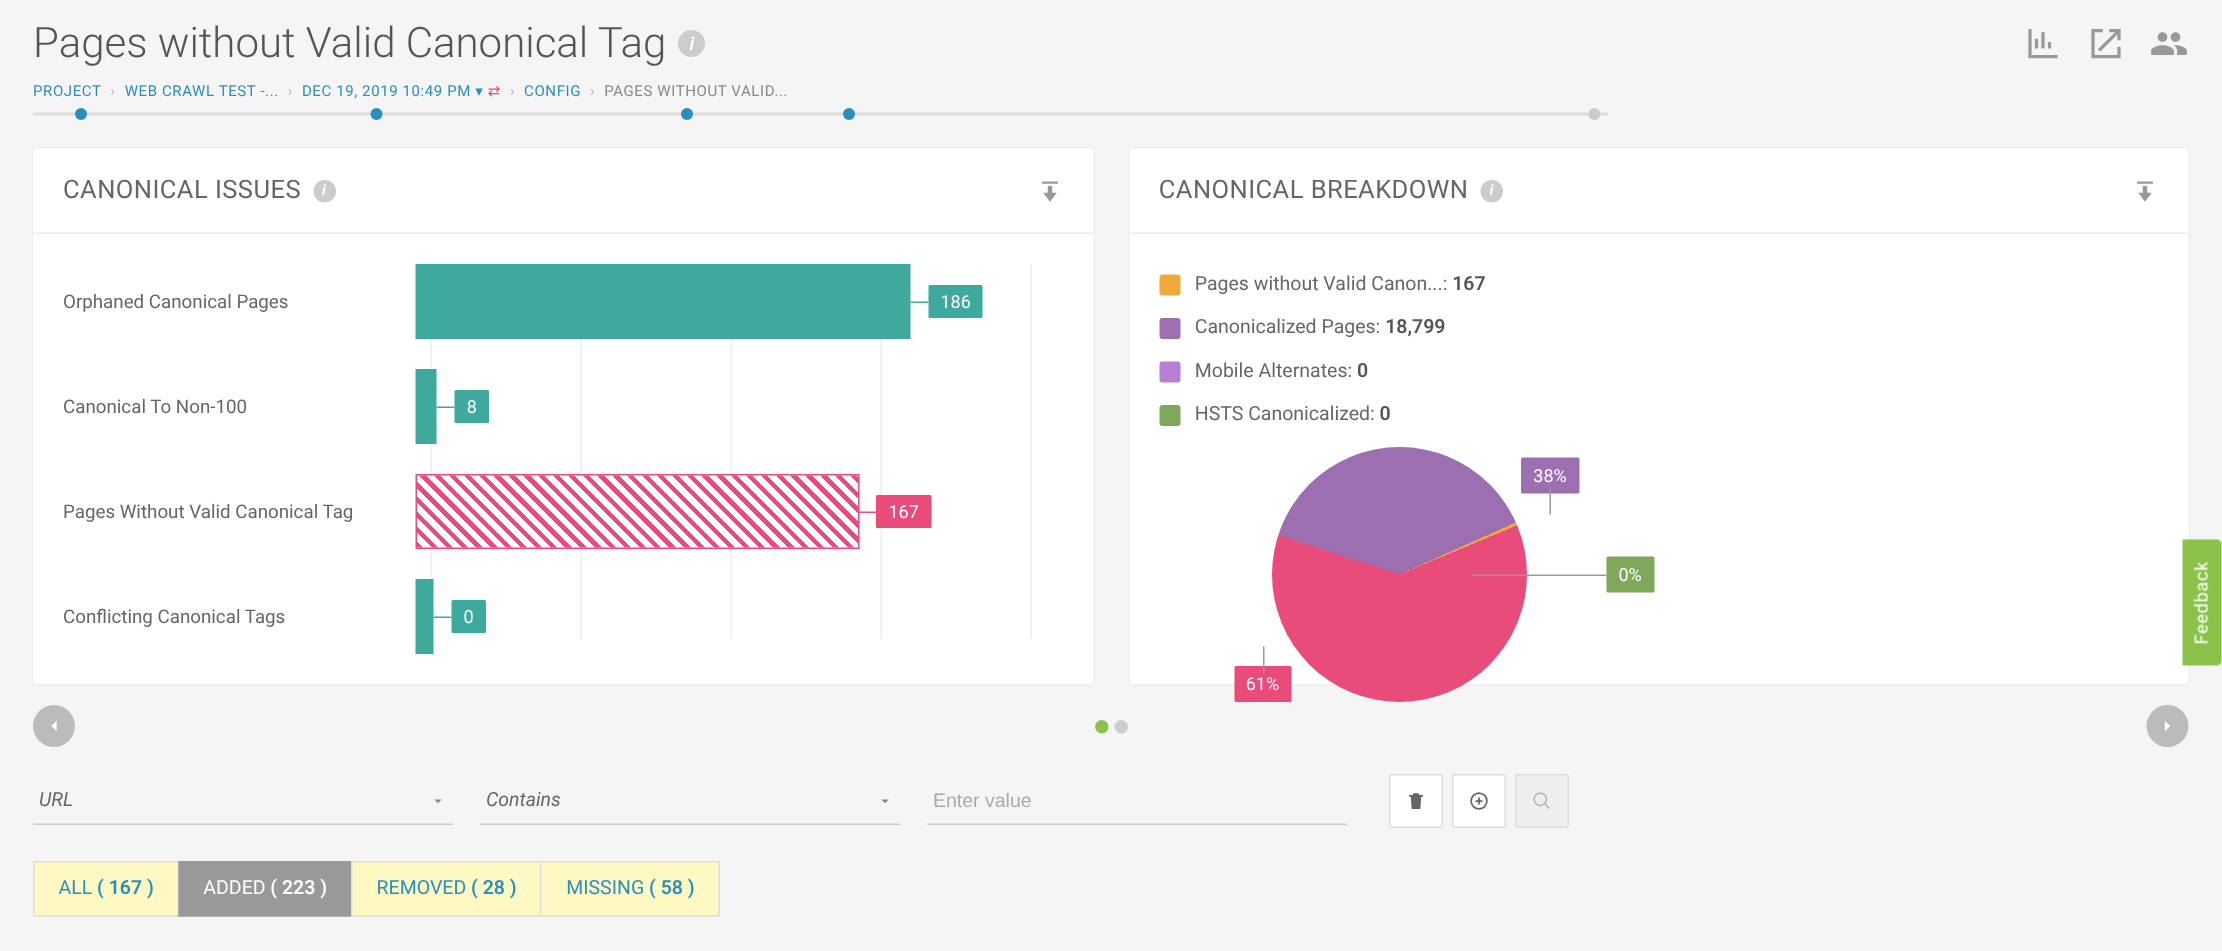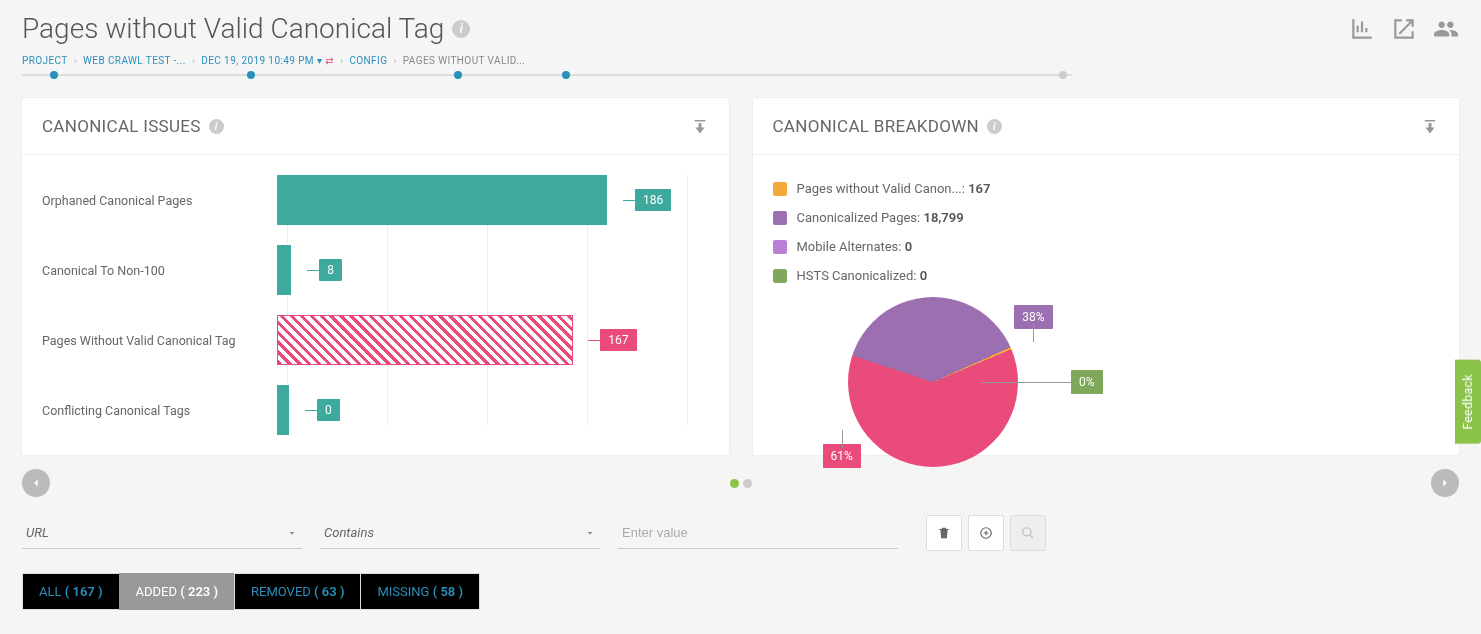--- a/index.html
+++ b/index.html
@@ -36,21 +36,21 @@
 .grid-line { position: absolute; top: 0; bottom: 0; width: 1px; background: #eee; }
 .bar-row { position: absolute; left: 0; right: 30px; height: 50px; display: flex; align-items: center; }
 .bar-label { width: 235px; text-align: left; padding-left: 0; color: #666; font-size: 12.5px; }
 .bar-track { position: relative; flex: 1; height: 50px; display: flex; align-items: center; }
 .bar-fill { height: 50px; position: relative; }
 .bar-teal { background: #3DAA9D; }
 .bar-pink-hatch { 
   background: repeating-linear-gradient(45deg, #E94B7B, #E94B7B 3px, #fff 3px, #fff 7px);
   border: 1px solid #E94B7B;
 }
-.bar-val-box { position: absolute; left: 100%; top: 50%; transform: translateY(-50%); margin-left: 28px; display: flex; align-items: center; }
+.bar-val-box { position: absolute; left: 100%; top: 50%; transform: translateY(-50%); margin-left: 12px; display: flex; align-items: center; }
 .bar-val-box::before { content: ""; position: absolute; left: -12px; width: 12px; height: 2px; background: inherit; }
 .val-badge { padding: 4px 8px; color: #fff; font-size: 12px; border-radius: 1px; }
 .val-teal { background: #3DAA9D; }
 .val-pink { background: #E94B7B; }
 .val-line { position: absolute; left: -12px; top: 50%; width: 12px; height: 1px; }
 .val-line.teal { background: #3DAA9D; }
 .val-line.pink { background: #E94B7B; }
 
 
 .pie-body { display: flex; padding: 20px 20px 30px; height: 300px; flex-direction: column; }
@@ -72,21 +72,21 @@
 
 .filter-row { display: flex; align-items: center; gap: 18px; margin-top: 18px; }
 .filter-select { display: flex; align-items: center; justify-content: space-between; border-bottom: 1px solid #ccc; padding: 8px 4px; width: 280px; color: #666; cursor: pointer; font-style: italic; }
 .filter-input { border: none; border-bottom: 1px solid #ccc; padding: 8px 4px; width: 280px; background: transparent; color: #000000; font-size: 13px; }
 .filter-input::placeholder { color: #aaa; }
 .icon-btn { width: 36px; height: 36px; border: 1px solid #ddd; background: #fff; display: flex; align-items: center; justify-content: center; cursor: pointer; color: #666; border-radius: 2px; }
 .icon-btn.muted { background: #eee; color: #bbb; }
 
 
 .tabs { display: flex; margin-top: 22px; gap: 0; }
-.tab { padding: 10px 16px; border: 1px solid #ddd; background: #000000; color: #2A8FBD; font-size: 13px; cursor: pointer; margin-left: -1px; }
+.tab { padding: 10px 16px; border: 1px solid #ddd; background: #fef9c3; color: #2A8FBD; font-size: 13px; cursor: pointer; margin-left: -1px; }
 .tab:first-child { margin-left: 0; }
 .tab.active { background: #999; color: #fff; border-color: #999; }
 .tab span.count { font-weight: 600; }
 
 
 .feedback-tab { position: fixed; right: 0; top: 360px; background: #8BC34A; color: #fff; padding: 14px 6px; writing-mode: vertical-rl; transform: rotate(180deg); font-size: 12px; border-radius: 3px 0 0 3px; cursor: pointer; letter-spacing: 0.5px; }
 
 .chev-down { width: 12px; height: 12px; }
 </style>
 </head>
@@ -295,19 +295,19 @@
         <svg width="14" height="14" viewBox="0 0 24 24" fill="currentColor">
             <path d="M10 2a8 8 0 016.32 12.9l5 5-1.42 1.42-5-5A8 8 0 1110 2zm0 2a6 6 0 100 12 6 6 0 000-12z"></path>
           </svg>
       </div>
     </div>
   </div>
 
   <div class="tabs" id="tabs">
       <div class="tab">ALL <span class="count">( 167 )</span></div>
       <div class="tab active">ADDED <span class="count">( 223 )</span></div>
-      <div class="tab">REMOVED <span class="count">( 63 )</span></div>
+      <div class="tab">REMOVED <span class="count">( 28 )</span></div>
       <div class="tab">MISSING <span class="count">( 58 )</span></div>
     </div>
 
 </div>
 
 <div class="feedback-tab">Feedback</div>
 
 </body></html>

